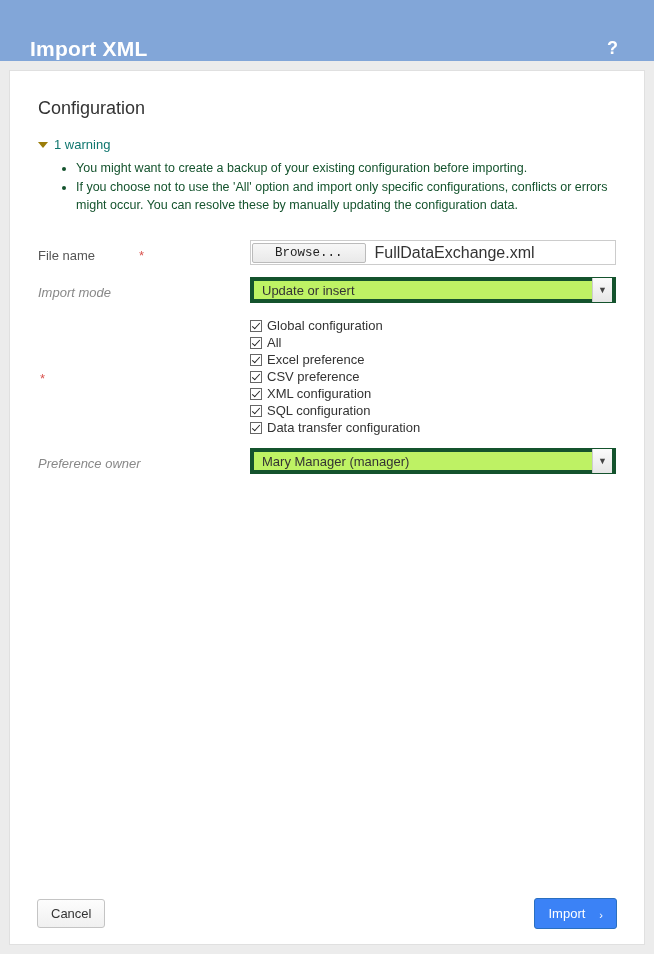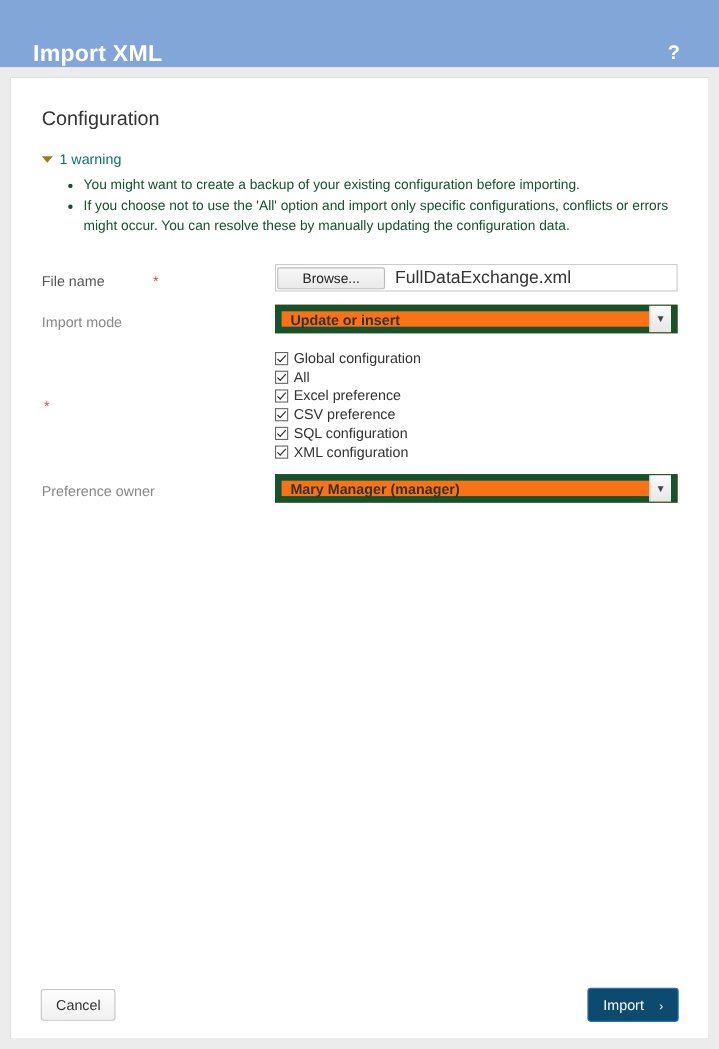--- a/index.html
+++ b/index.html
@@ -106,21 +106,21 @@
   .label {
     width: 212px;
     flex: 0 0 212px;
     font-size: 13px;
     color: #555555;
     padding-top: 5px;
     box-sizing: border-box;
     display: flex;
     justify-content: flex-start;
   }
-  .label.dim { color: #888888; }
+  .label.dim { color: #888888; font-style: italic; }
   .req {
     color: #d9534f;
     margin-left: 2px;
     font-size: 13px;
   }
   .req-spaced { margin-left: 44px; }
   .field {
     flex: 1 1 auto;
     min-width: 0;
   }
@@ -136,37 +136,37 @@
   .browse-btn {
     background: linear-gradient(#f7f7f7, #e9e9e9);
     border: 1px solid #bbbbbb;
     border-radius: 2px;
     margin: 1px;
     padding: 2px 22px;
     font-size: 12.5px;
     color: #222222;
     cursor: pointer;
     white-space: nowrap;
+    font-family: Liberation Mono, monospace;
   }
   .file-name {
     padding-left: 8px;
     font-size: 16px;
     color: #333333;
   }
   
   .select {
     position: relative;
-    border: 6px solid #14532d;
-    background: #f97316;
+    border: 4px solid #14532d;
+    background: #bef264;
     height: 26px;
     display: flex;
     align-items: center;
     box-sizing: border-box;
     cursor: pointer;
-    font-weight: bold;
   }
   .select-value {
     padding-left: 8px;
     font-size: 13px;
     color: #333333;
   }
   .select-arrow {
     margin-left: auto;
     width: 19px;
     height: 24px;
@@ -227,21 +227,21 @@
     background: linear-gradient(#fdfdfd, #f0f0f0);
     border: 1px solid #c4c4c4;
     border-radius: 3px;
     padding: 6px 13px;
     font-size: 13px;
     color: #333333;
     cursor: pointer;
   }
   .btn-import {
     margin-left: auto;
-    background: #0c4a6e;
+    background: #3b82f6;
     border: 1px solid #2a6fc0;
     border-radius: 3px;
     padding: 7px 13px;
     font-size: 13px;
     color: #ffffff;
     cursor: pointer;
     display: flex;
     align-items: flex-end;
     gap: 14px;
   }
@@ -312,25 +312,29 @@
             <div class="check-row">
               <span class="cbox checked"></span>
               <span class="check-label">Excel preference</span>
             </div>
             <div class="check-row">
               <span class="cbox checked"></span>
               <span class="check-label">CSV preference</span>
             </div>
             <div class="check-row">
               <span class="cbox checked"></span>
+              <span class="check-label">XML configuration</span>
+            </div>
+            <div class="check-row">
+              <span class="cbox checked"></span>
               <span class="check-label">SQL configuration</span>
             </div>
             <div class="check-row">
               <span class="cbox checked"></span>
-              <span class="check-label">XML configuration</span>
+              <span class="check-label">Data transfer configuration</span>
             </div>
           </div>
         </div>
 
         <div class="row" style="margin-top:4px">
           <div class="label dim">Preference owner</div>
           <div class="field">
             <div class="select">
               <span class="select-value">Mary Manager (manager)</span>
               <span class="select-arrow">▼</span>

